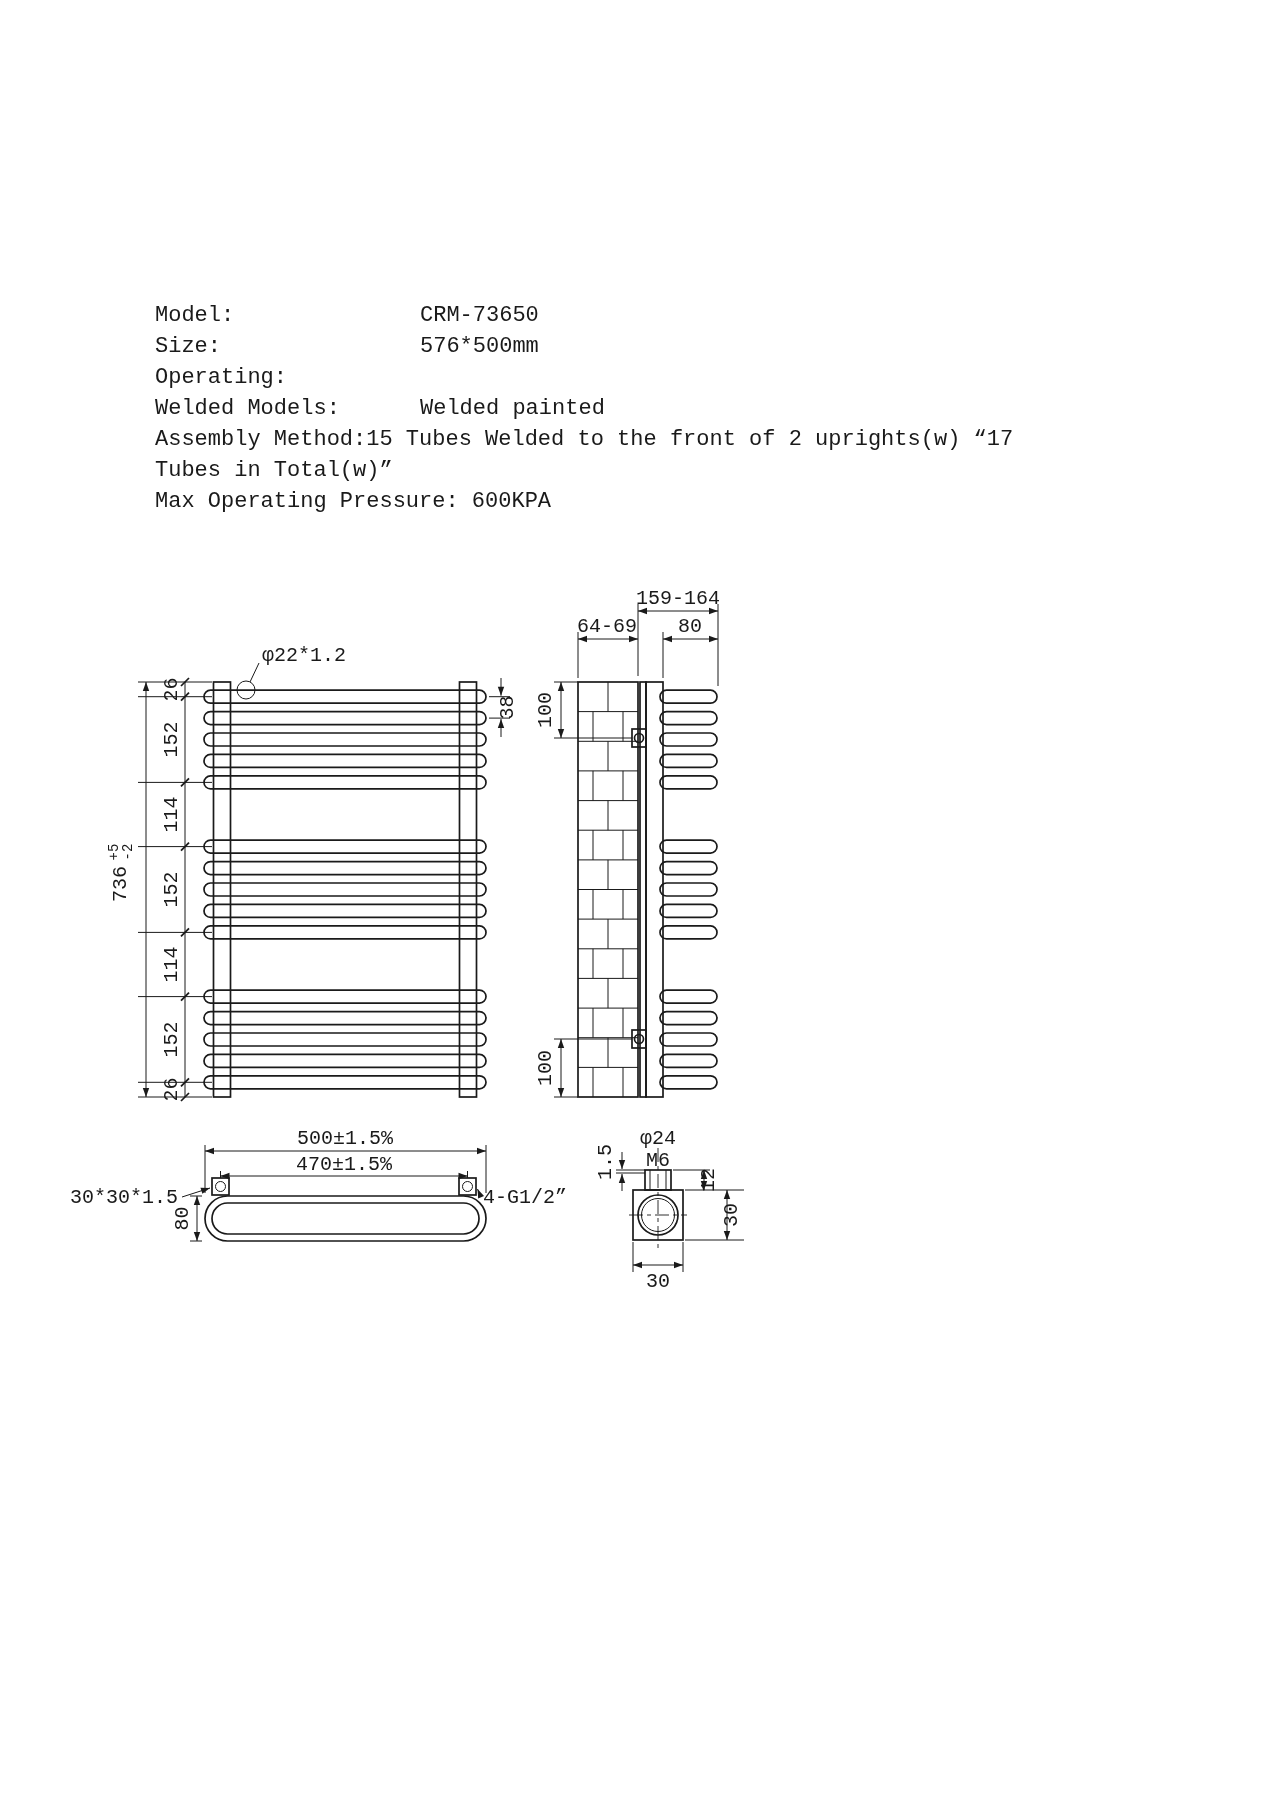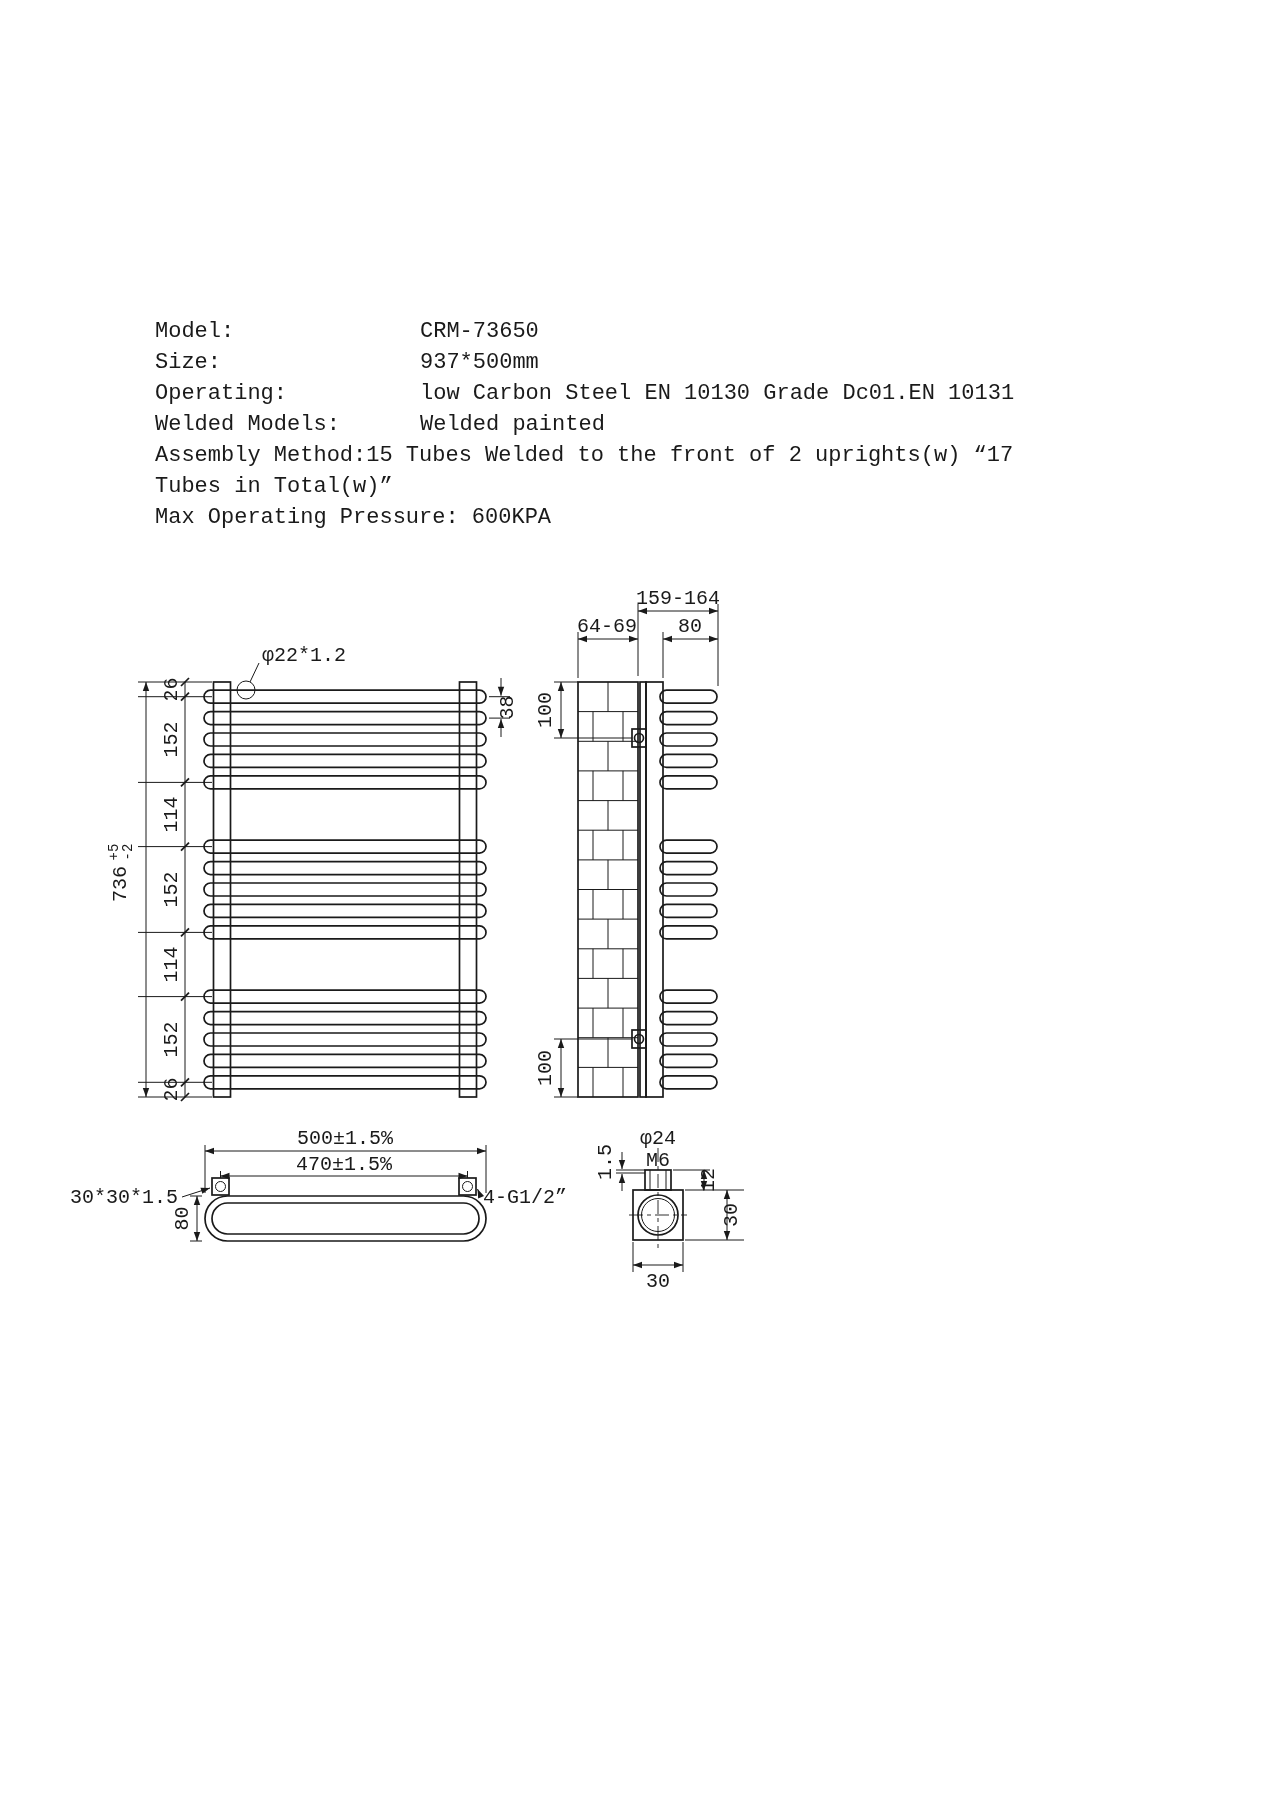--- a/index.html
+++ b/index.html
@@ -1,19 +1,19 @@
 <!DOCTYPE html>
 <html><head>
 <meta charset="utf-8">
 <title>Drawing</title>
 <style>
   html,body{margin:0;padding:0}
   body{width:1273px;height:1800px;background:#ffffff;position:relative;
        font-family:"Liberation Mono",monospace;color:#1a1a1a;overflow:hidden}
-  .specs{position:absolute;left:155px;top:316px;width:920px;
+  .specs{position:absolute;left:155px;top:300px;width:920px;
          font-size:22px;line-height:31px;white-space:nowrap}
   .spec-row{display:flex}
   .spec-label{width:265px;flex-shrink:0}
   svg{position:absolute;left:0;top:0}
   .obj{stroke:#1a1a1a;stroke-width:1.7;fill:none;stroke-linecap:butt}
   .thin{stroke:#1a1a1a;stroke-width:1;fill:none}
   .tick{stroke:#1a1a1a;stroke-width:1.7}
   .dt{font-family:"Liberation Mono",monospace;font-size:20px;fill:#1a1a1a;stroke:none}
   .dts{font-size:14px}
   .cl{stroke-dasharray:14 4 4 4;stroke-width:0.9}
@@ -21,25 +21,24 @@
 </head>
 <body>
 
 <div class="specs">
   <div class="spec-row">
     <span class="spec-label">Model:</span>
     <span class="spec-value">CRM-73650</span>
   </div>
   <div class="spec-row">
     <span class="spec-label">Size:</span>
-    <span class="spec-value">937*500mm</span>
+    <span class="spec-value">576*500mm</span>
   </div>
   <div class="spec-row">
     <span class="spec-label">Operating:</span>
-    <span class="spec-value">low Carbon Steel EN 10130 Grade Dc01.EN 10131</span>
   </div>
   <div class="spec-row">
     <span class="spec-label">Welded Models:</span>
     <span class="spec-value">Welded painted</span>
   </div>
   <div class="spec-line">Assembly Method:15 Tubes Welded to the front of 2 uprights(w) “17</div>
   <div class="spec-line">Tubes in Total(w)”</div>
   <div class="spec-line">Max Operating Pressure: 600KPA</div>
 </div>
 

